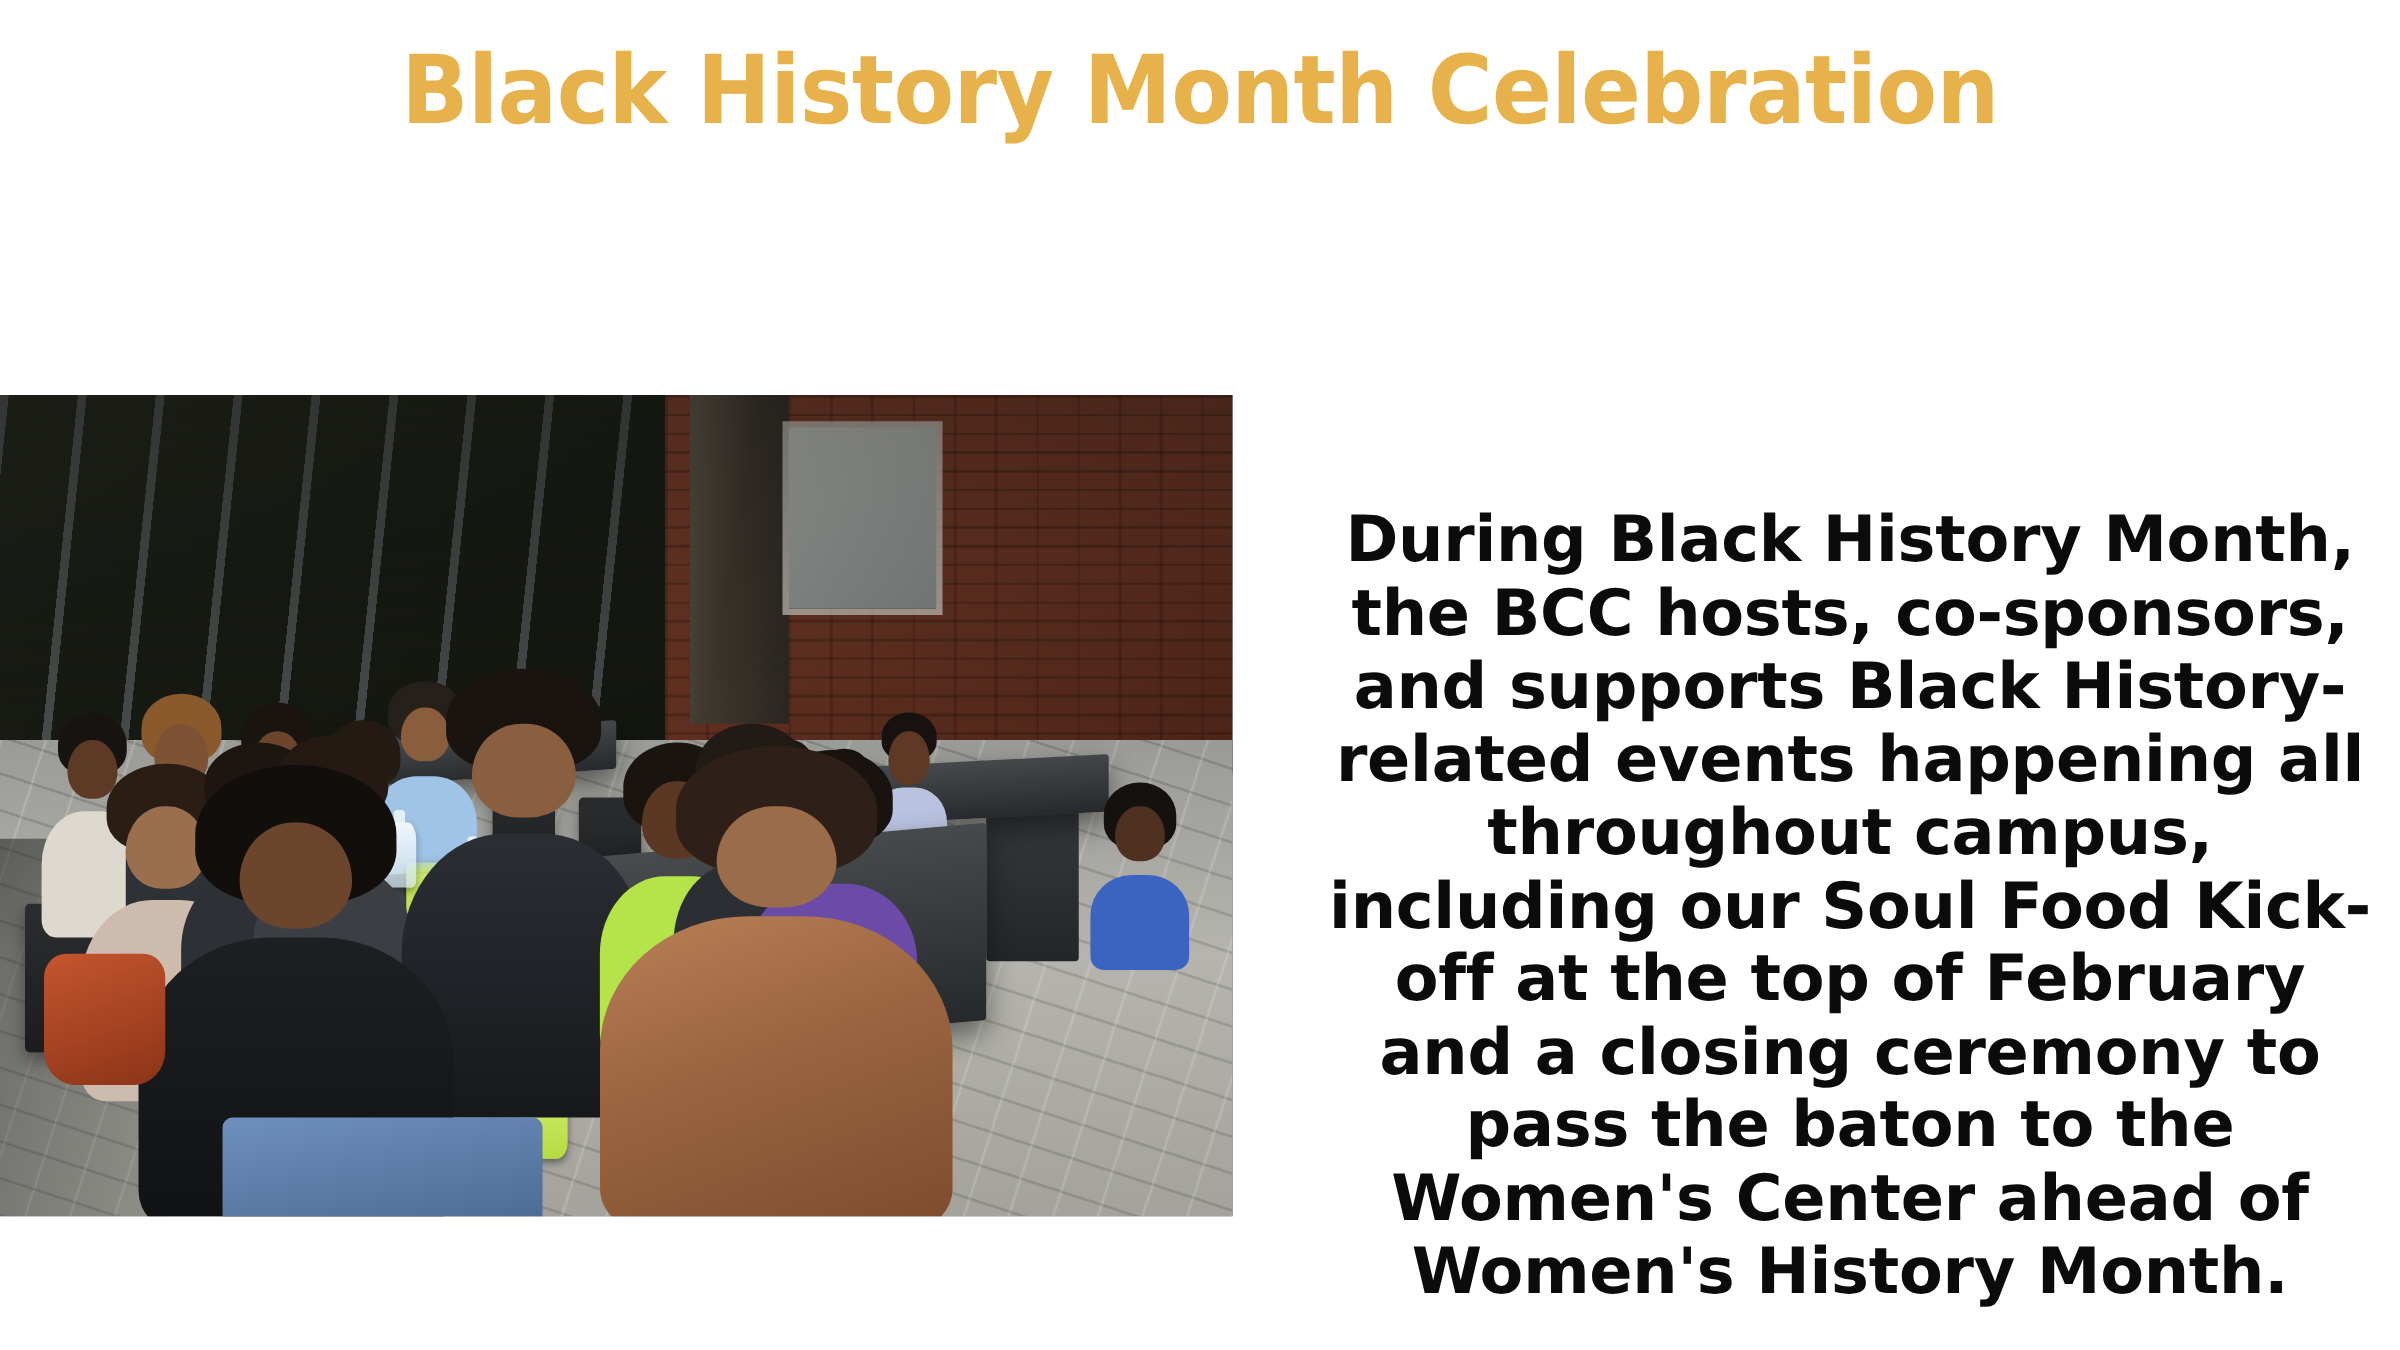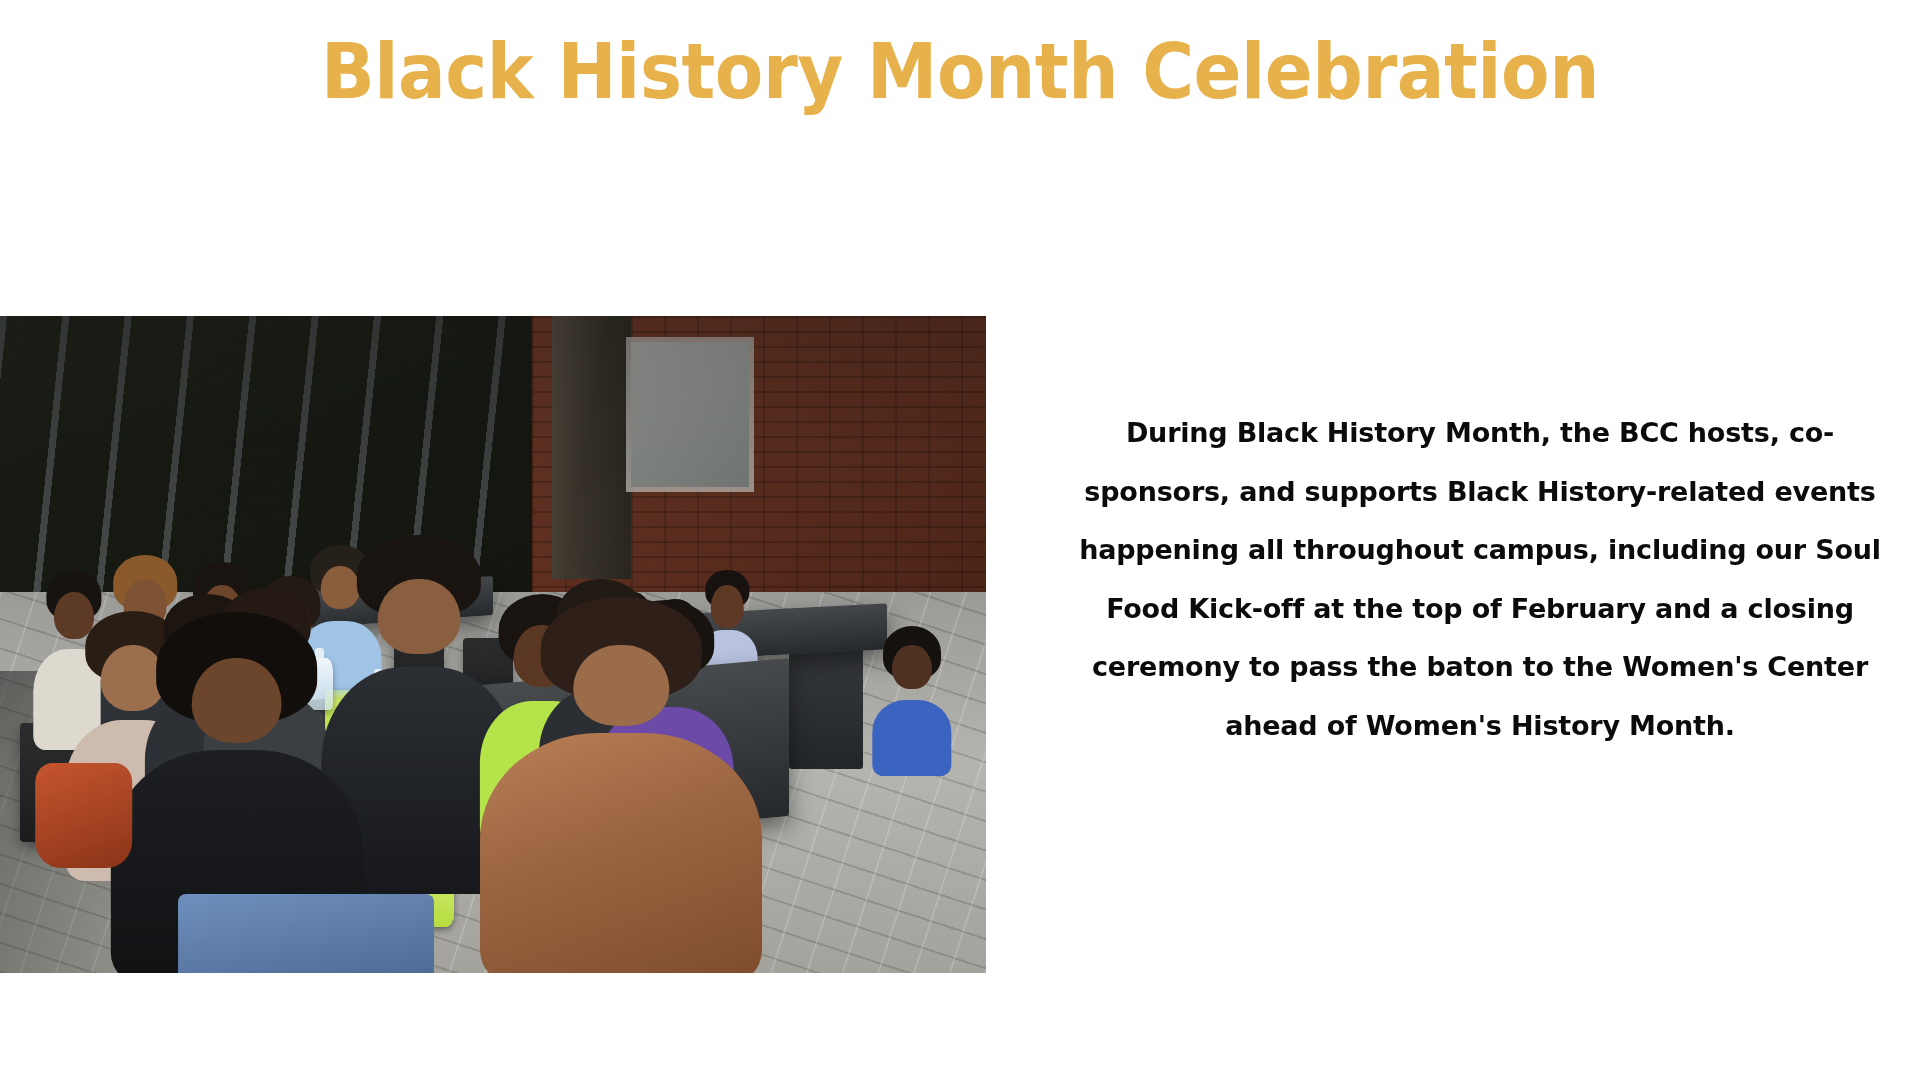--- a/index.html
+++ b/index.html
@@ -209,21 +209,21 @@
 
   
   #body-text {
     position: absolute;
     left: 1055px;
     top: 404px;
     width: 850px;
     text-align: center;
     font-family: "DejaVu Sans", sans-serif;
     font-weight: 700;
-    font-size: 27px;
+    font-size: 51px;
     line-height: 58.5px;
     letter-spacing: -0.2px;
     color: #0b0b0b;
   }
 </style>
 </head>
 <body>
 
 <div id="slide">
 

